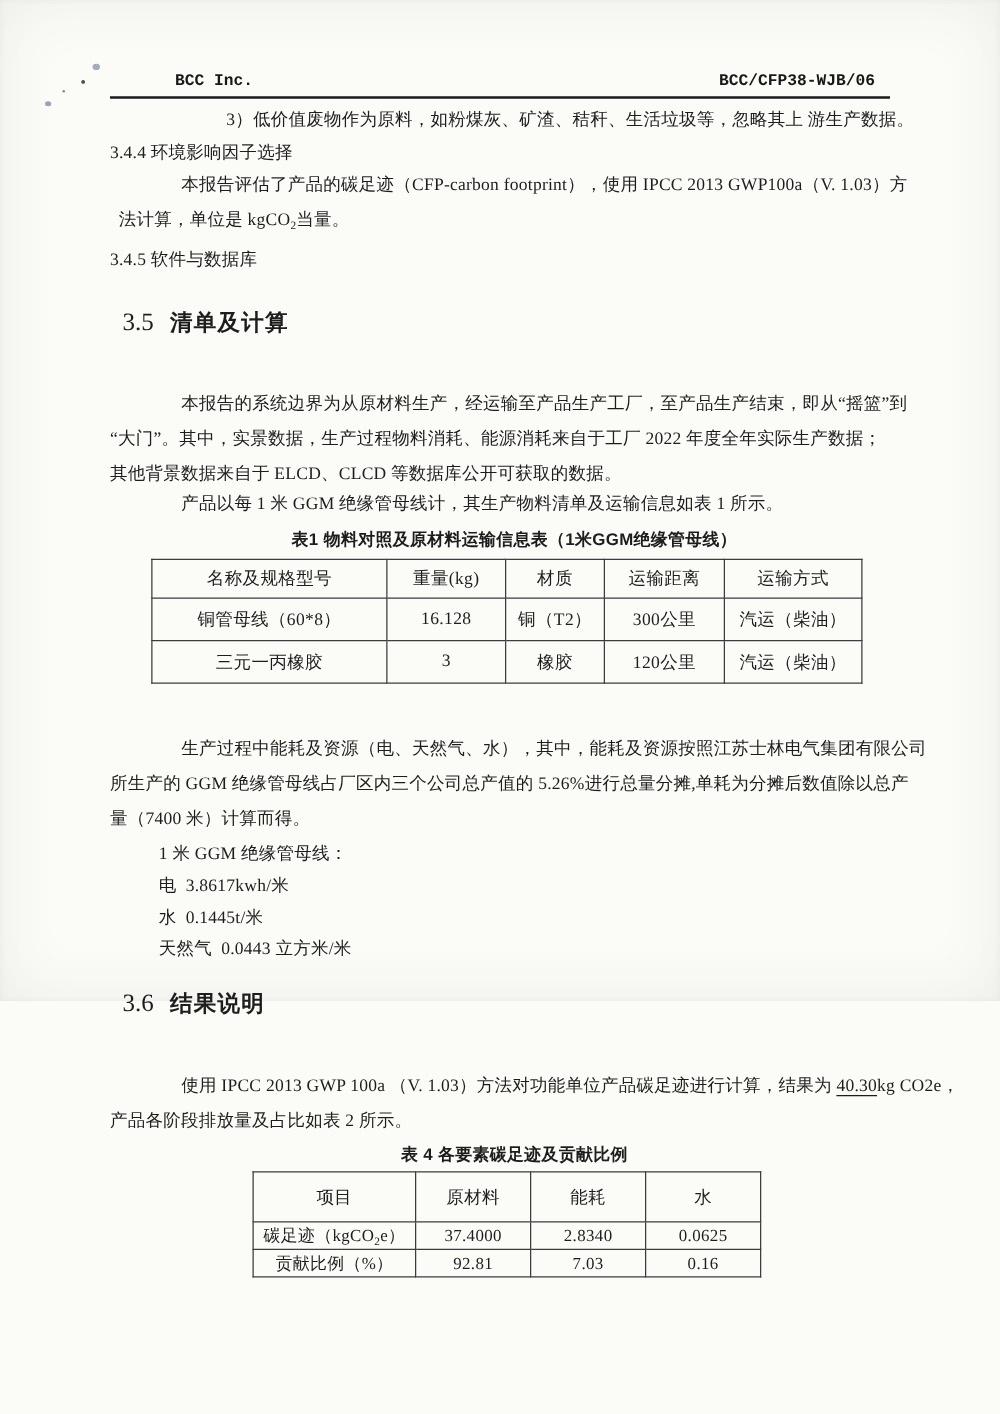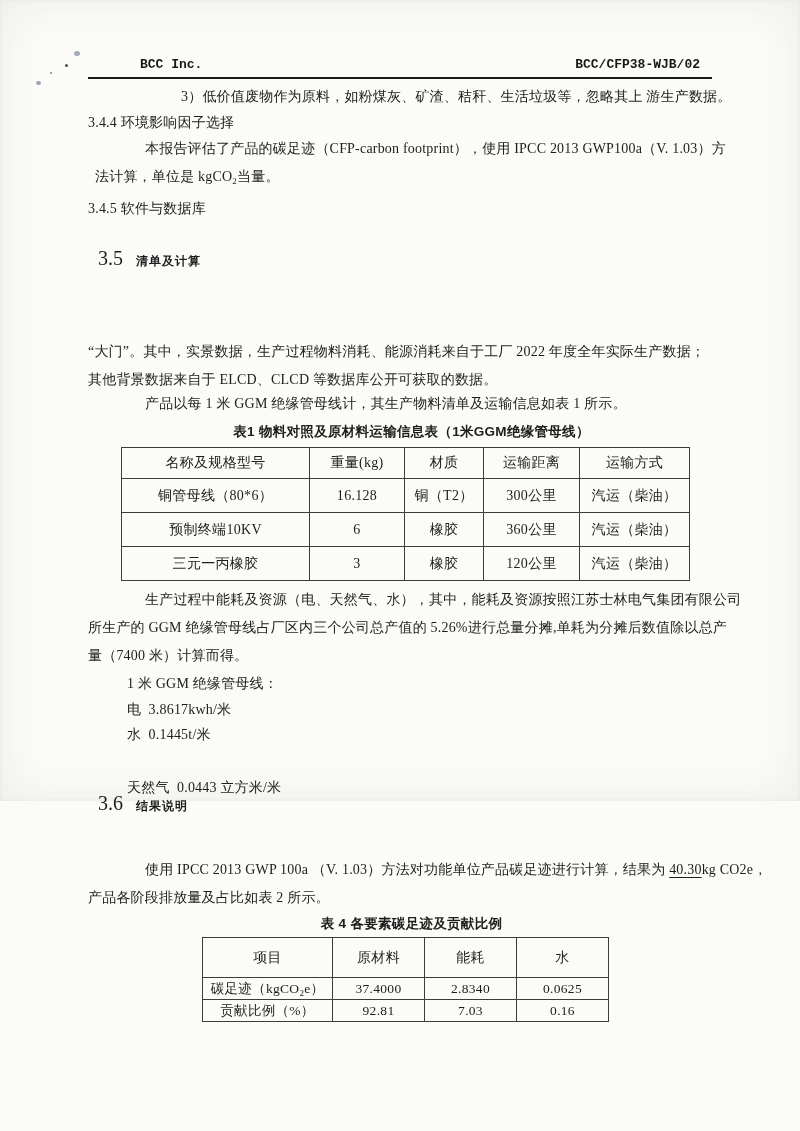--- a/index.html
+++ b/index.html
@@ -14,21 +14,21 @@
   .page {
     position:relative; width:800px; height:801px;
     box-shadow: inset 0 0 50px rgba(70,68,60,.08), inset 0 0 5px rgba(70,68,60,.06);
   }
   .abs { position:absolute; white-space:pre; line-height:1.25; }
   .fs-body { font-size:14px; letter-spacing:.2px; }
   .hdr { font-family:"Liberation Mono","DejaVu Sans Mono",monospace; font-size:13px; font-weight:700; color:#181818; }
   .hdr-line { position:absolute; left:88px; top:77px; width:624px; height:2px; background:#1c1c1c; }
   .sec-heading { display:flex; align-items:baseline; gap:13px; }
   .sec-heading .num { font-size:20px; }
-  .sec-heading .ttl { font-family:"Liberation Sans","DejaVu Sans",sans-serif; font-weight:700; font-size:12px; letter-spacing:1px; }
+  .sec-heading .ttl { font-family:"Liberation Sans","DejaVu Sans",sans-serif; font-weight:700; font-size:18px; letter-spacing:1px; }
   .caption { position:absolute; width:800px; text-align:center;
     font-family:"Liberation Sans","DejaVu Sans",sans-serif; font-weight:700; font-size:13.5px; letter-spacing:.3px;padding-left:23px; }
   table { border-collapse:collapse; position:absolute; table-layout:fixed; }
   td { border:1.5px solid #3c3c3c; text-align:center; vertical-align:middle;
        font-size:14px; letter-spacing:.3px; white-space:pre; }
   .t1 { left:121px; top:447px; width:568px; }
   .t1 .head td { height:31px;margin-top:20px; }
   .t1 .row td { height:34px; }
   .t2 { left:202px; top:937px; width:406px; }
   .t2 .head td { height:40px; }
@@ -43,35 +43,36 @@
 <body>
 
 <div class="page">
 
   <div class="speck" style="left:74px;top:51px;width:6px;height:5px;background:#a3abbd;"></div>
   <div class="speck" style="left:65px;top:64px;width:3px;height:3px;background:#4a4a52;"></div>
   <div class="speck" style="left:50px;top:72px;width:2px;height:2px;background:#85858a;"></div>
   <div class="speck" style="left:36px;top:81px;width:5px;height:4px;background:#9aa2b5;"></div>
 
   <div class="abs hdr" style="left:140px;top:57px;">BCC Inc.</div>
-  <div class="abs hdr" style="right:100px;top:57px;">BCC/CFP38-WJB/02</div>
+  <div class="abs hdr" style="right:100px;top:57px;">BCC/CFP38-WJB/06</div>
   <div class="hdr-line"></div>
 
   <div class="abs fs-body" style="left:145px;top:88px;margin-left:36px;">3）低价值废物作为原料，如粉煤灰、矿渣、秸秆、生活垃圾等，忽略其上 游生产数据。</div>
 
   <div class="abs fs-body" style="left:88px;top:114px;">3.4.4 环境影响因子选择</div>
   <div class="abs fs-body" style="left:145px;top:140px;">本报告评估了产品的碳足迹（CFP-carbon footprint），使用 IPCC 2013 GWP100a（V. 1.03）方</div>
   <div class="abs fs-body" style="left:95px;top:168px;"><span>法计算，单位是 kgCO</span><span class="sub">2</span><span>当量。</span></div>
 
   <div class="abs fs-body" style="left:88px;top:200px;">3.4.5 软件与数据库</div>
 
   <div class="abs sec-heading" style="left:98px;top:246px;">
     <span class="num">3.5</span>
     <span class="ttl">清单及计算</span>
   </div>
+  <div class="abs fs-body" style="left:145px;top:315px;">本报告的系统边界为从原材料生产，经运输至产品生产工厂，至产品生产结束，即从“摇篮”到</div>
   <div class="abs fs-body" style="left:88px;top:343px;">“大门”。其中，实景数据，生产过程物料消耗、能源消耗来自于工厂 2022 年度全年实际生产数据；</div>
   <div class="abs fs-body" style="left:88px;top:371px;">其他背景数据来自于 ELCD、CLCD 等数据库公开可获取的数据。</div>
   <div class="abs fs-body" style="left:145px;top:395px;">产品以每 1 米 GGM 绝缘管母线计，其生产物料清单及运输信息如表 1 所示。</div>
 
   <div class="caption" style="top:423px;">表1 物料对照及原材料运输信息表（1米GGM绝缘管母线）</div>
   <table class="t1">
     <colgroup>
         <col style="width:188px">
         <col style="width:95px">
         <col style="width:79px">
@@ -80,50 +81,43 @@
       </colgroup>
     <tbody>
         <tr class="head">
       <td>名称及规格型号</td>
       <td>重量(kg)</td>
       <td>材质</td>
       <td>运输距离</td>
       <td>运输方式</td>
     </tr>
     <tr class="row">
-      <td>铜管母线（80*6）</td>
+      <td>铜管母线（60*8）</td>
       <td>16.128</td>
       <td>铜（T2）</td>
       <td>300公里</td>
-      <td>汽运（柴油）</td>
-    </tr>
-    <tr class="row">
-      <td>预制终端10KV</td>
-      <td>6</td>
-      <td>橡胶</td>
-      <td>360公里</td>
       <td>汽运（柴油）</td>
     </tr>
     <tr class="row">
       <td>三元一丙橡胶</td>
       <td>3</td>
       <td>橡胶</td>
       <td>120公里</td>
       <td>汽运（柴油）</td>
     </tr>
   </tbody>
     </table>
 
   <div class="abs fs-body" style="left:145px;top:591px;">生产过程中能耗及资源（电、天然气、水），其中，能耗及资源按照江苏士林电气集团有限公司</div>
   <div class="abs fs-body" style="left:88px;top:619px;">所生产的 GGM 绝缘管母线占厂区内三个公司总产值的 5.26%进行总量分摊,单耗为分摊后数值除以总产</div>
   <div class="abs fs-body" style="left:88px;top:647px;">量（7400 米）计算而得。</div>
   <div class="abs fs-body" style="left:127px;top:675px;">1 米 GGM 绝缘管母线：</div>
   <div class="abs fs-body" style="left:127px;top:701px;">电  3.8617kwh/米</div>
   <div class="abs fs-body" style="left:127px;top:726px;">水  0.1445t/米</div>
-  <div class="abs fs-body" style="left:127px;top:751px;margin-top:28px;">天然气  0.0443 立方米/米</div>
+  <div class="abs fs-body" style="left:127px;top:751px;">天然气  0.0443 立方米/米</div>
 
   <div class="abs sec-heading" style="left:98px;top:791px;">
     <span class="num">3.6</span>
     <span class="ttl">结果说明</span>
   </div>
   <div class="abs fs-body" style="left:145px;top:861px;"><span>使用 IPCC 2013 GWP 100a （V. 1.03）方法对功能单位产品碳足迹进行计算，结果为 </span><span class="u">40.30</span><span>kg CO2e，</span></div>
   <div class="abs fs-body" style="left:88px;top:889px;text-align:center;">产品各阶段排放量及占比如表 2 所示。</div>
 
   <div class="caption" style="top:915px;">表 4 各要素碳足迹及贡献比例</div>
   <table class="t2">

